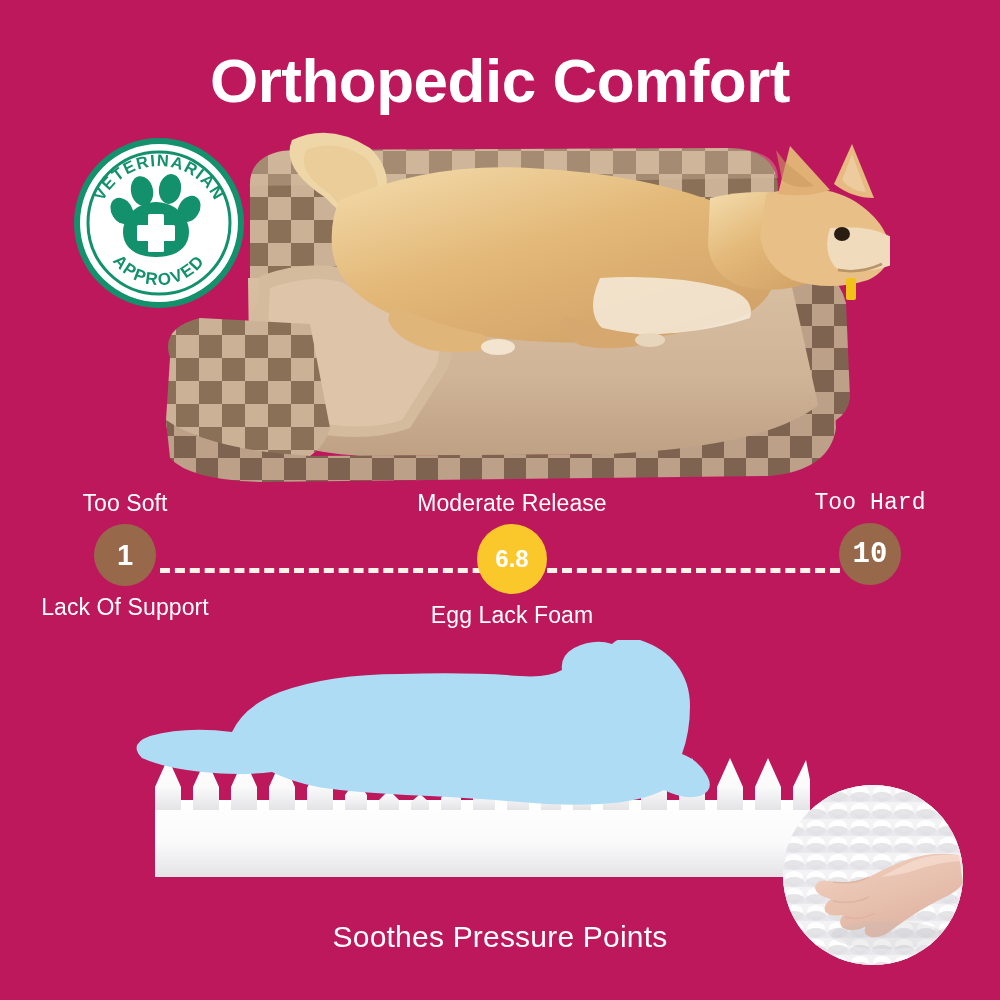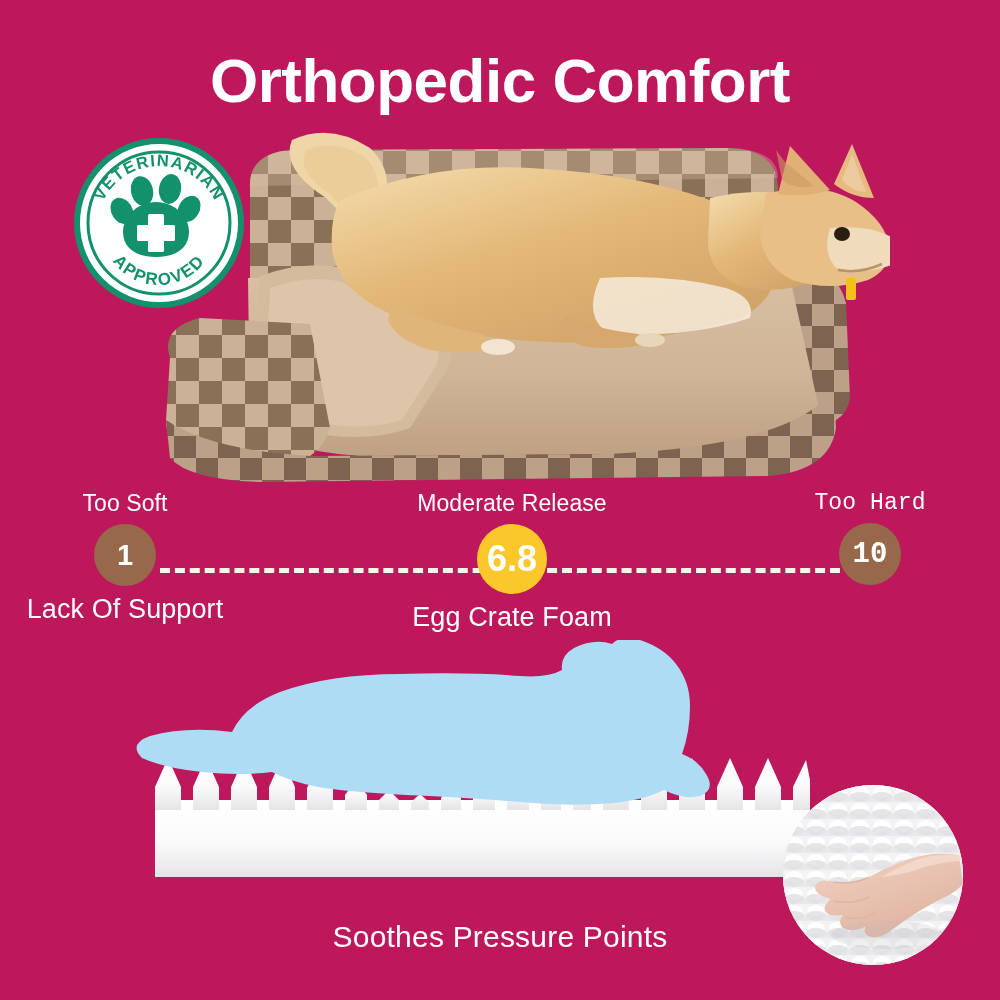--- a/index.html
+++ b/index.html
@@ -54,39 +54,39 @@
   .node-top {
     color: #FFFFFF;
     font-size: 23px;
     font-weight: normal;
     letter-spacing: 0.1px;
     white-space: nowrap;
     margin-bottom: 7px;
   }
   .node-bottom {
     color: #FFFFFF;
-    font-size: 27px;
+    font-size: 23px;
     font-weight: normal;
     letter-spacing: 0.1px;
     margin-top: 8px;
     line-height: 1.18;
   }
   .node-circle {
     width: 62px; height: 62px;
     border-radius: 50%;
     display: inline-flex;
     align-items: center; justify-content: center;
     color: #FFFFFF;
     font-size: 29px;
     font-weight: bold;
     position: relative;
     z-index: 3;
   }
   .node-circle.brown { background: #97694A; }
-  .node-circle.yellow { background: #FBC82B; width: 70px; height: 70px; font-size: 36px; }
+  .node-circle.yellow { background: #FBC82B; width: 70px; height: 70px; font-size: 24px; }
 
   
   #node-low  { left: 0px;   top: 0px;  width: 250px; }
   #node-mid  { left: 378px; top: 0px;  width: 268px; }
   #node-high { left: 740px; top: 0px;  width: 260px; font-family: Liberation Mono, monospace; }
 
   
   .foam-section {
     position: absolute;
     left: 0; top: 640px; width: 1000px; height: 250px;
@@ -256,21 +256,21 @@
 
     <div class="scale-node" id="node-low">
       <div class="node-top">Too Soft</div>
       <div class="node-circle brown">1</div>
       <div class="node-bottom">Lack Of Support</div>
     </div>
 
     <div class="scale-node" id="node-mid">
       <div class="node-top">Moderate Release</div>
       <div class="node-circle yellow">6.8</div>
-      <div class="node-bottom">Egg Crate Foam</div>
+      <div class="node-bottom">Egg Lack Foam</div>
     </div>
 
     <div class="scale-node" id="node-high">
       <div class="node-top">Too Hard</div>
       <div class="node-circle brown">10</div>
     </div>
   </div>
 
   <div class="foam-section">
     <svg class="foam-svg" width="1000" height="250" viewBox="0 0 1000 250">

